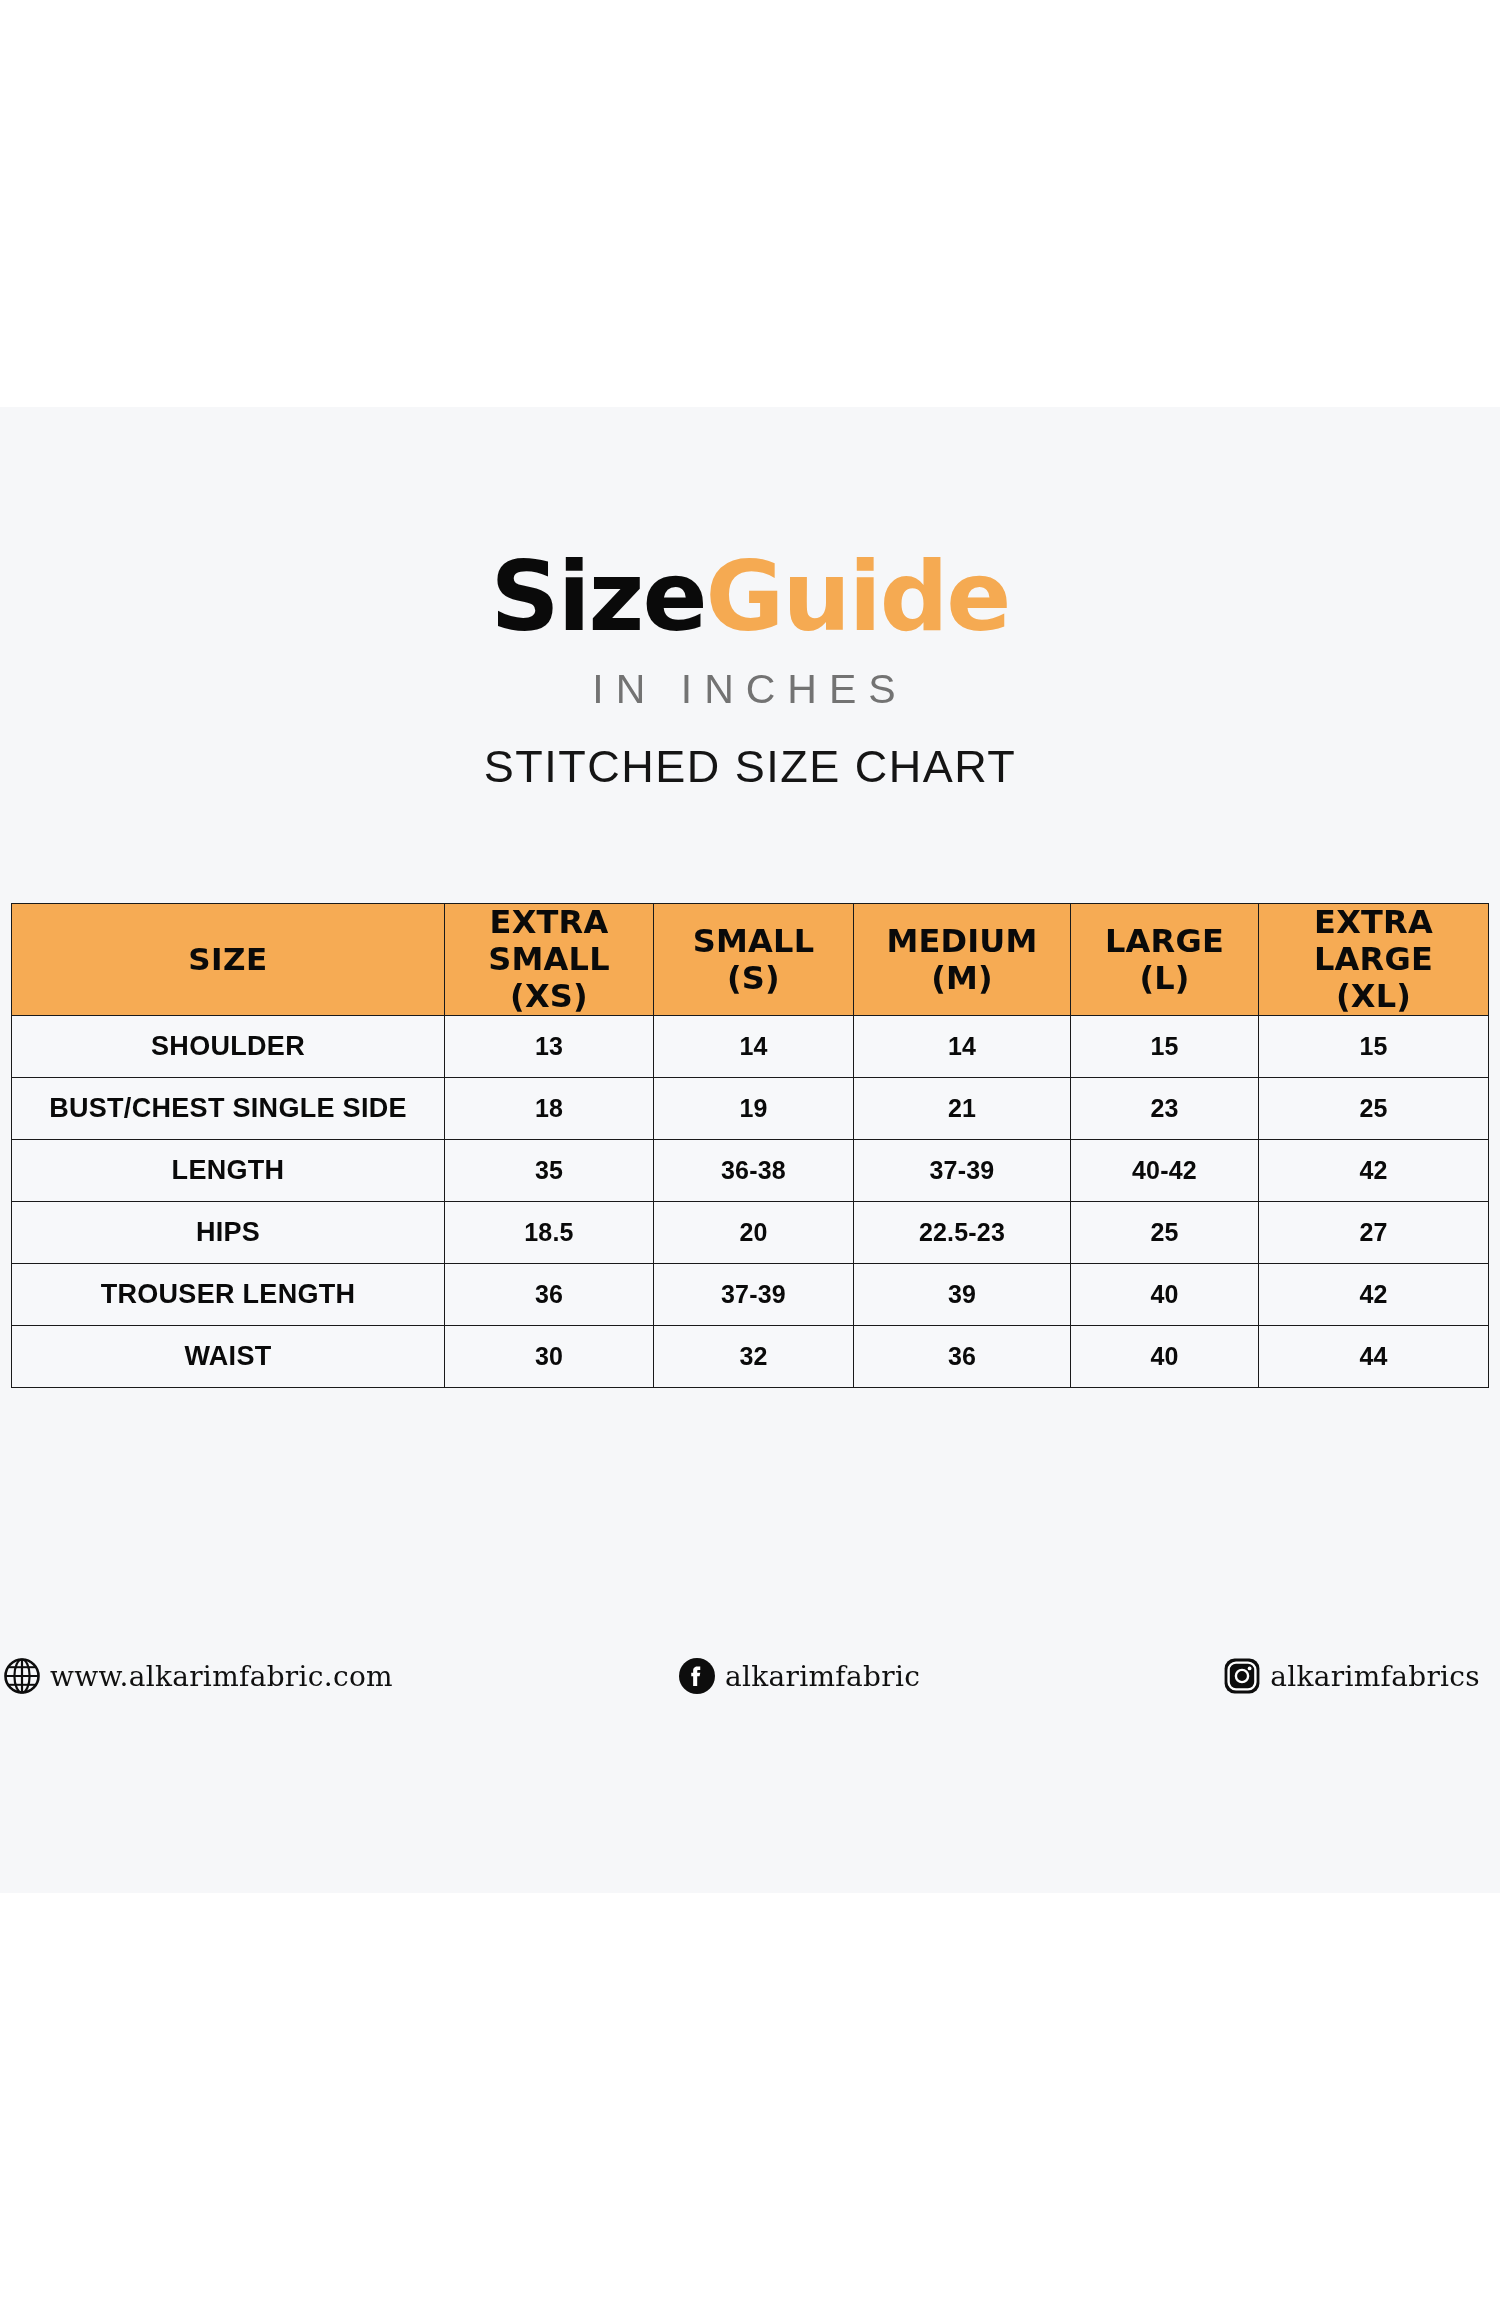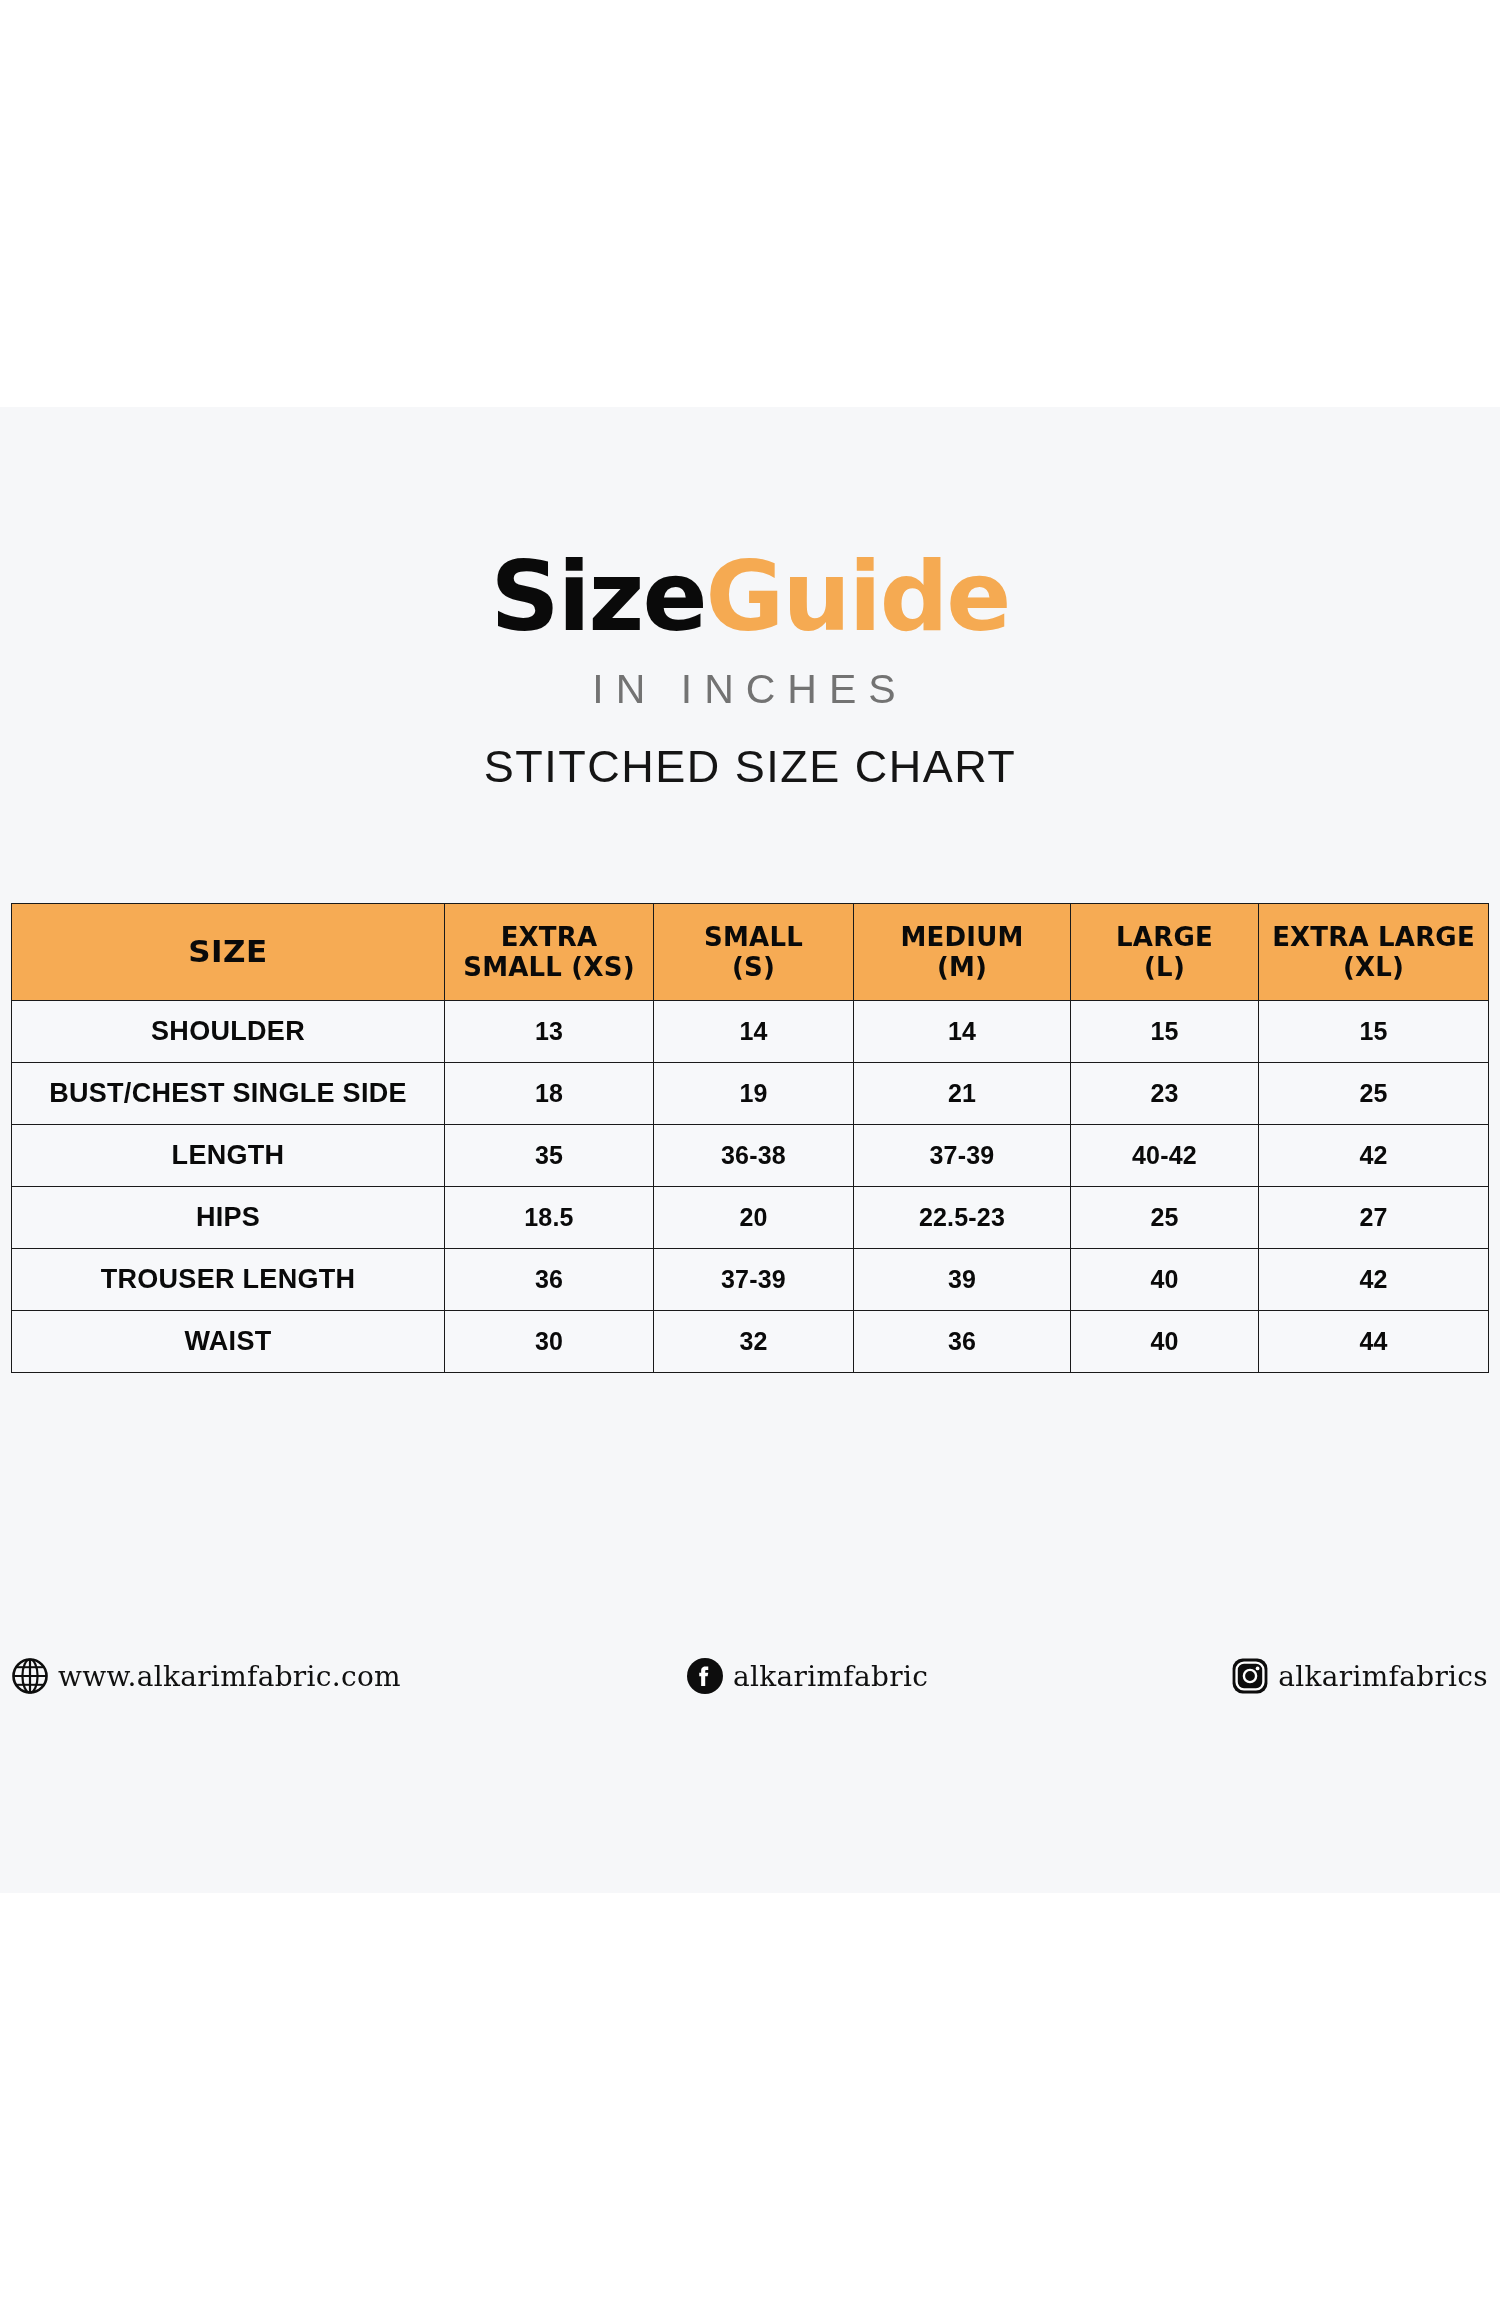--- a/index.html
+++ b/index.html
@@ -93,21 +93,21 @@
     text-align:center;
     vertical-align:middle;
     color:#0a0a0a;
   }
 
   thead th {
     background:#f6ab54;
     height:97px;
     font-family:"DejaVu Sans", sans-serif;
     font-weight:bold;
-    font-size:26px;
+    font-size:32px;
     line-height:1.16;
     letter-spacing:0.2px;
     border-color:#231208;
     border-width:1.5px;
   }
   thead th.size-head {
     font-size:31px;
     letter-spacing:0.5px;
   }
   thead th .hl { display:block; }
@@ -121,21 +121,21 @@
     letter-spacing:0.2px;
   }
   tbody td.label-cell {
     font-size:27px;
     letter-spacing:0.3px;
   }
 
   
   .footer {
     position:absolute;
-    left:11px;
+    left:3px;
     top:1250px;
     width:1477px;
     display:flex;
     align-items:flex-start;
     justify-content:space-between;
   }
   .footer-item {
     display:flex;
     align-items:center;
     gap:9px;

